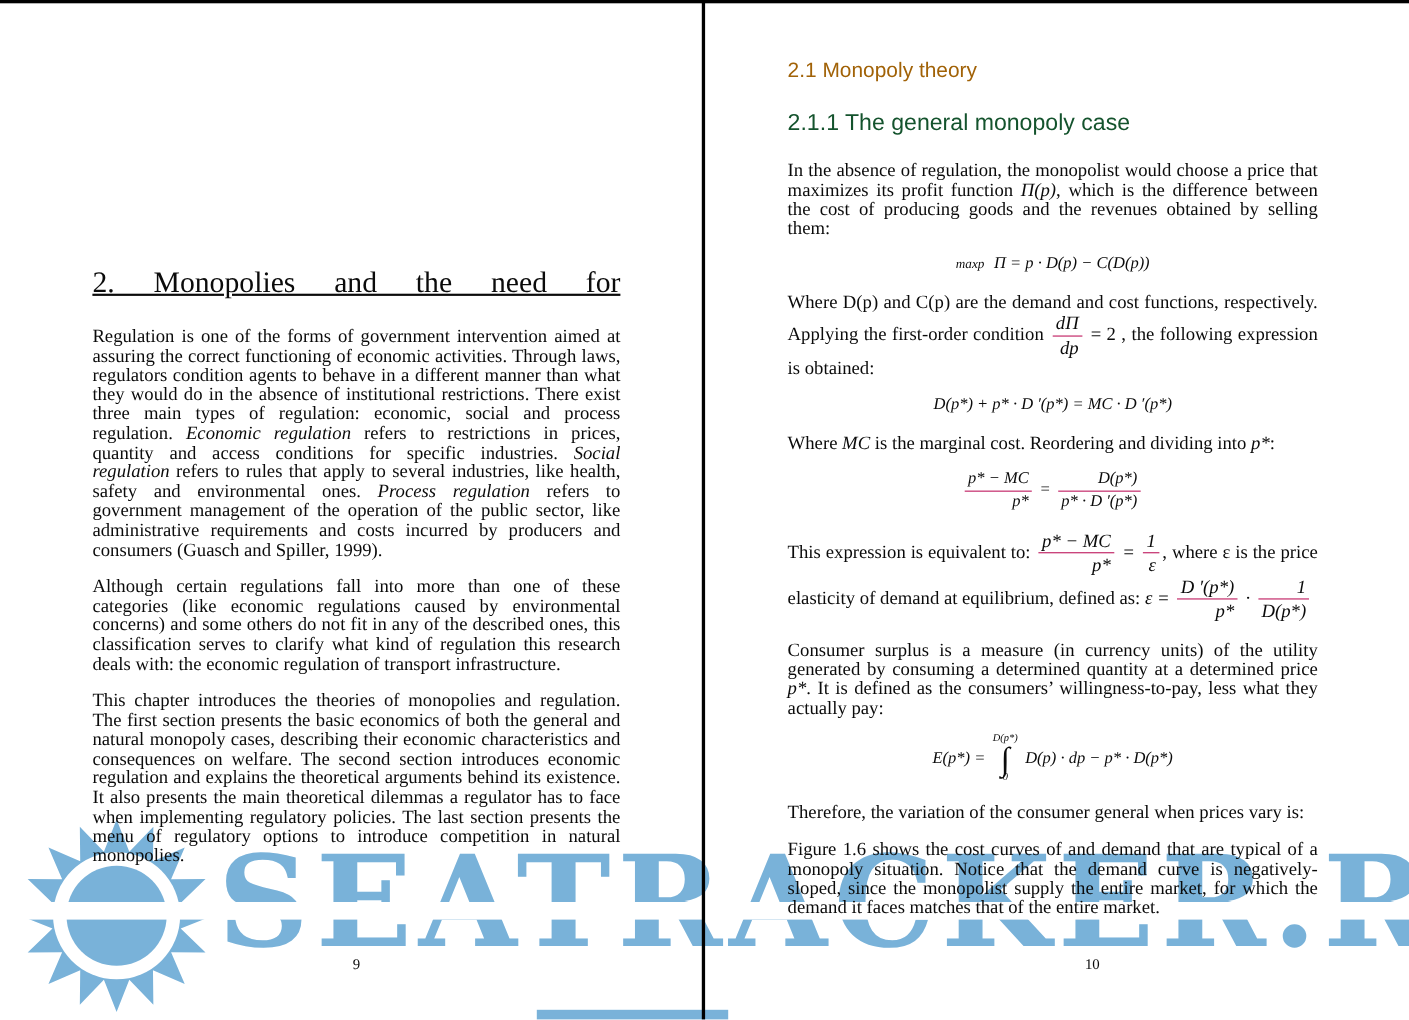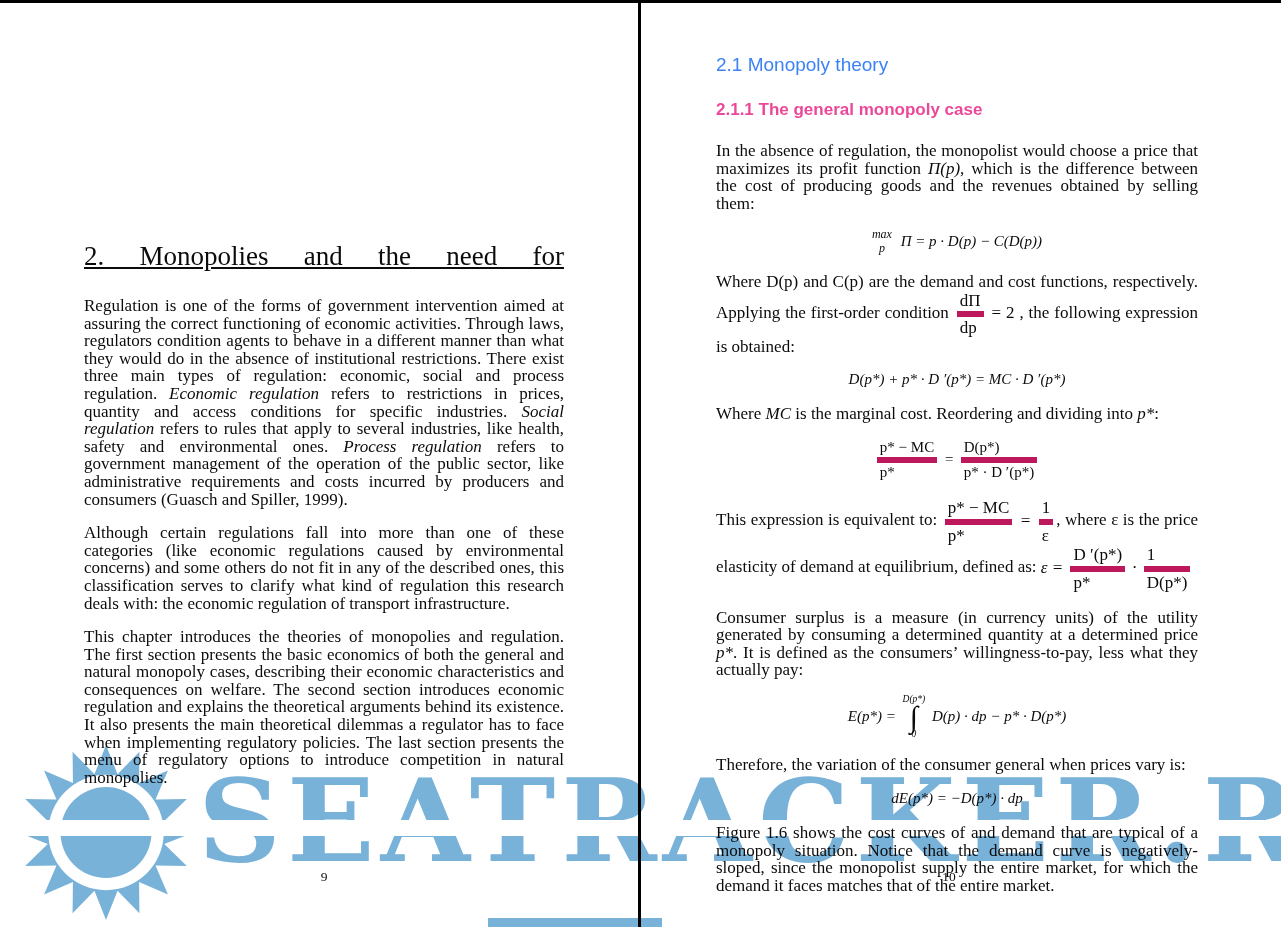--- a/index.html
+++ b/index.html
@@ -23,40 +23,40 @@
   .page-left  { left:84px;  width:480px; }
   .page-right { left:716px; width:482px; padding-top:54px; }
 
   .chapter { margin:238px 0 22px 0; font-size:27px; line-height:37px; font-weight:400;text-decoration:underline; }
   .chapter-l1 { display:block; text-align:justify; text-align-last:justify; }
   .chapter-l2 { display:block; }
 
   .body { font-size:17px; line-height:17.6px; text-align:justify; margin:0 0 16px 0; }
   .it { font-style:italic; }
 
-  .sec    { font-family:"Liberation Sans", sans-serif; font-weight:400; font-size:19px;   margin:0 0 24px 0; color:#3b82f6; }
-  .subsec { font-family:"Liberation Sans", sans-serif; font-weight:700; font-size:17px; margin:0 0 22px 0; color:#ec4899; }
+  .sec    { font-family:"Liberation Sans", sans-serif; font-weight:400; font-size:19px;   margin:0 0 24px 0; color:#a16207; }
+  .subsec { font-family:"Liberation Sans", sans-serif; font-weight:400; font-size:21px; margin:0 0 22px 0; color:#14532d; }
 
   
   .eq { text-align:center; margin:15px 0 17px 0; font-size:15px; }
   .eqtext { font-style:italic;margin-top:40px; }
-  .limstack { display:inline-flex; flex-direction:column; align-items:center; font-size:12px;
+  .limstack { display:inline-flex; align-items:center; font-size:12px;
               font-style:italic; vertical-align:middle; margin-right:5px; line-height:1.15; }
-  .frac { display:inline-block; vertical-align:middle; text-align:left; 
+  .frac { display:inline-block; vertical-align:middle; text-align:right; font-style:italic;
           line-height:1.15; margin:0 3px; }
   .fnum { display:block; padding:0 3px 1px 3px; }
-  .fden { display:block; border-top:6px solid #be185d; padding:1px 3px 0 3px; }
+  .fden { display:block; border-top:1px solid #be185d; padding:1px 3px 0 3px; }
   .intstack { display:inline-flex; flex-direction:column; align-items:center; vertical-align:middle;
               font-style:italic; line-height:1; margin:0 3px; }
   .int-top,.int-bot { font-size:9.5px; }
   .int-sym { font-size:30px; font-style:normal; line-height:0.85; }
 
   .pagenum { position:absolute; top:869px; font-size:13.5px; text-align:center; z-index:2; }
   .pn-left  { left:84px;  width:480px; }
-  .pn-right { left:708px; width:482px; }
+  .pn-right { left:752px; width:482px; }
 </style>
 </head>
 <body>
 
 <div class="canvas">
 
   <div class="top-rule"></div>
   <div class="center-divider"></div>
 
   <div class="watermark">
@@ -121,21 +121,18 @@
       <span class="intstack">
         <span class="int-top">D(p*)</span>
         <span class="int-sym">∫</span>
         <span class="int-bot">0</span>
       </span>
       <span class="eqtext">D(p) · dp − p* · D(p*)</span>
     </div>
 
     <p class="body"><span>Therefore, the variation of the consumer general when prices vary is:</span></p>
 
-    <div class="eq">
-      <span class="eqtext">dE(p*) = −D(p*) · dp</span>
-    </div>
 
     <p class="body"><span>Figure 1.6 shows the cost curves of and demand that are typical of a monopoly situation. Notice that the demand curve is negatively-sloped, since the monopolist supply the entire market, for which the demand it faces matches that of the entire market.</span></p>
   </section>
   <div class="pagenum pn-right">10</div>
 
 </div>
 
 </body></html>

